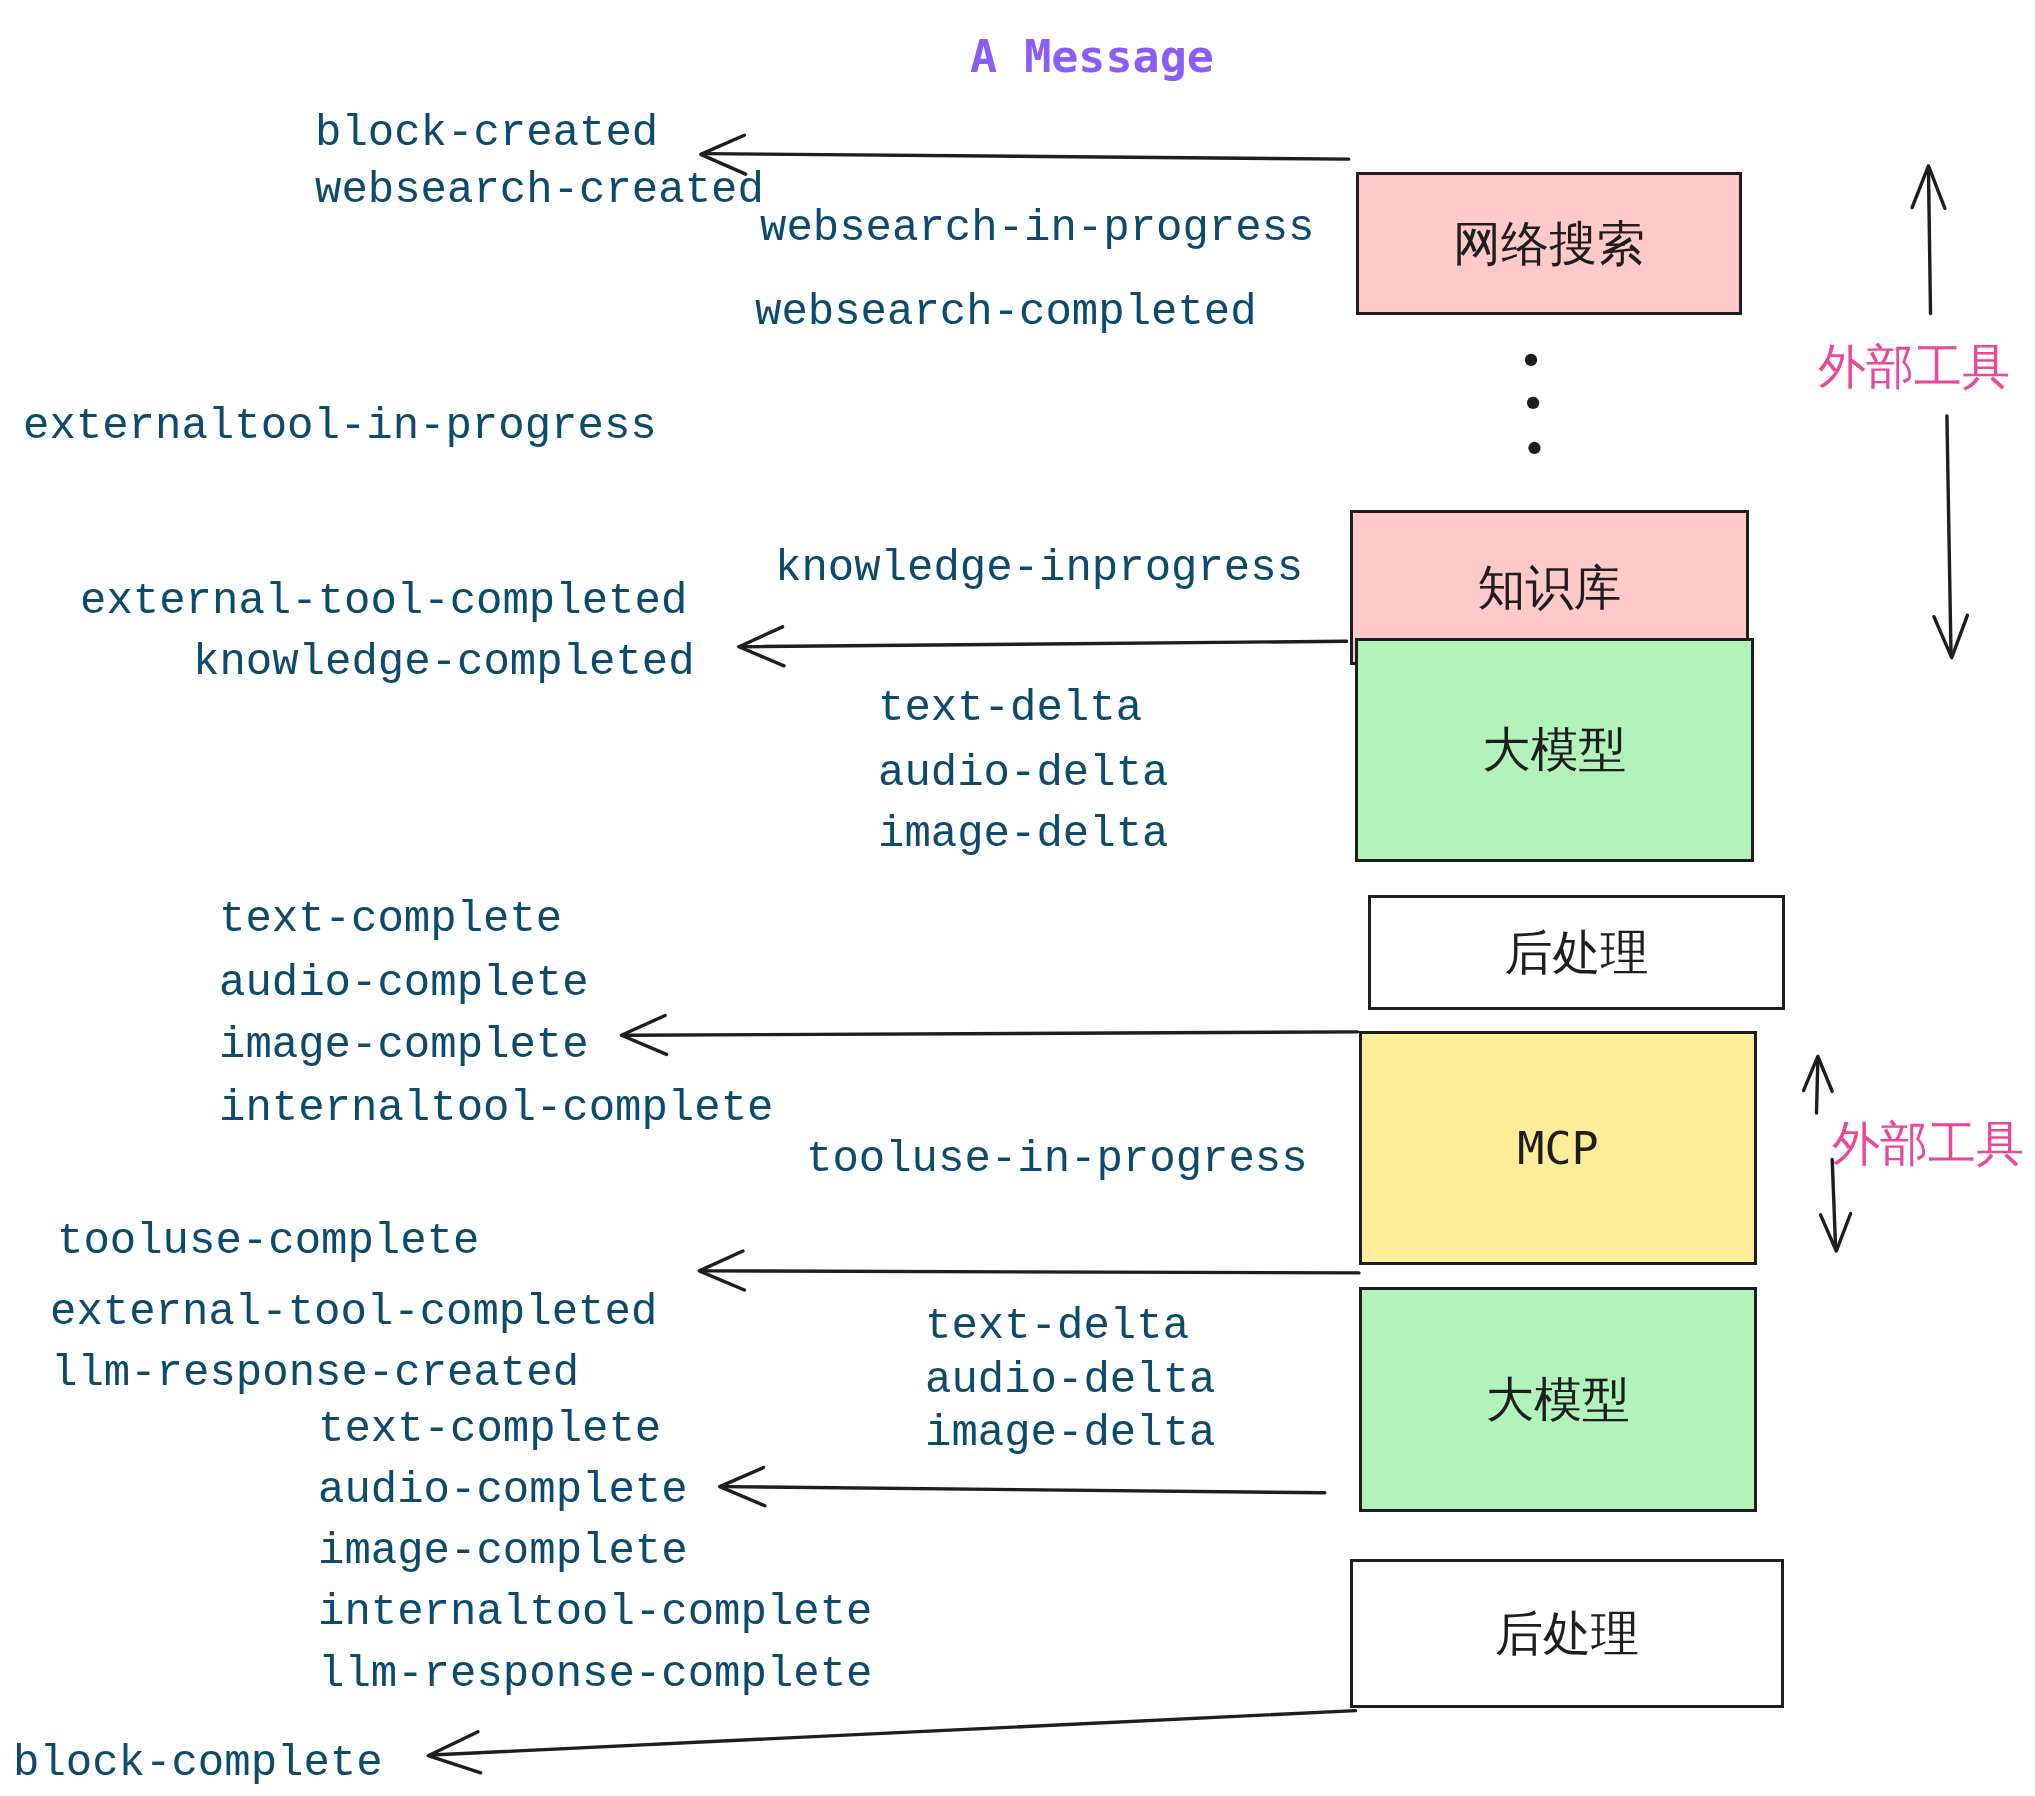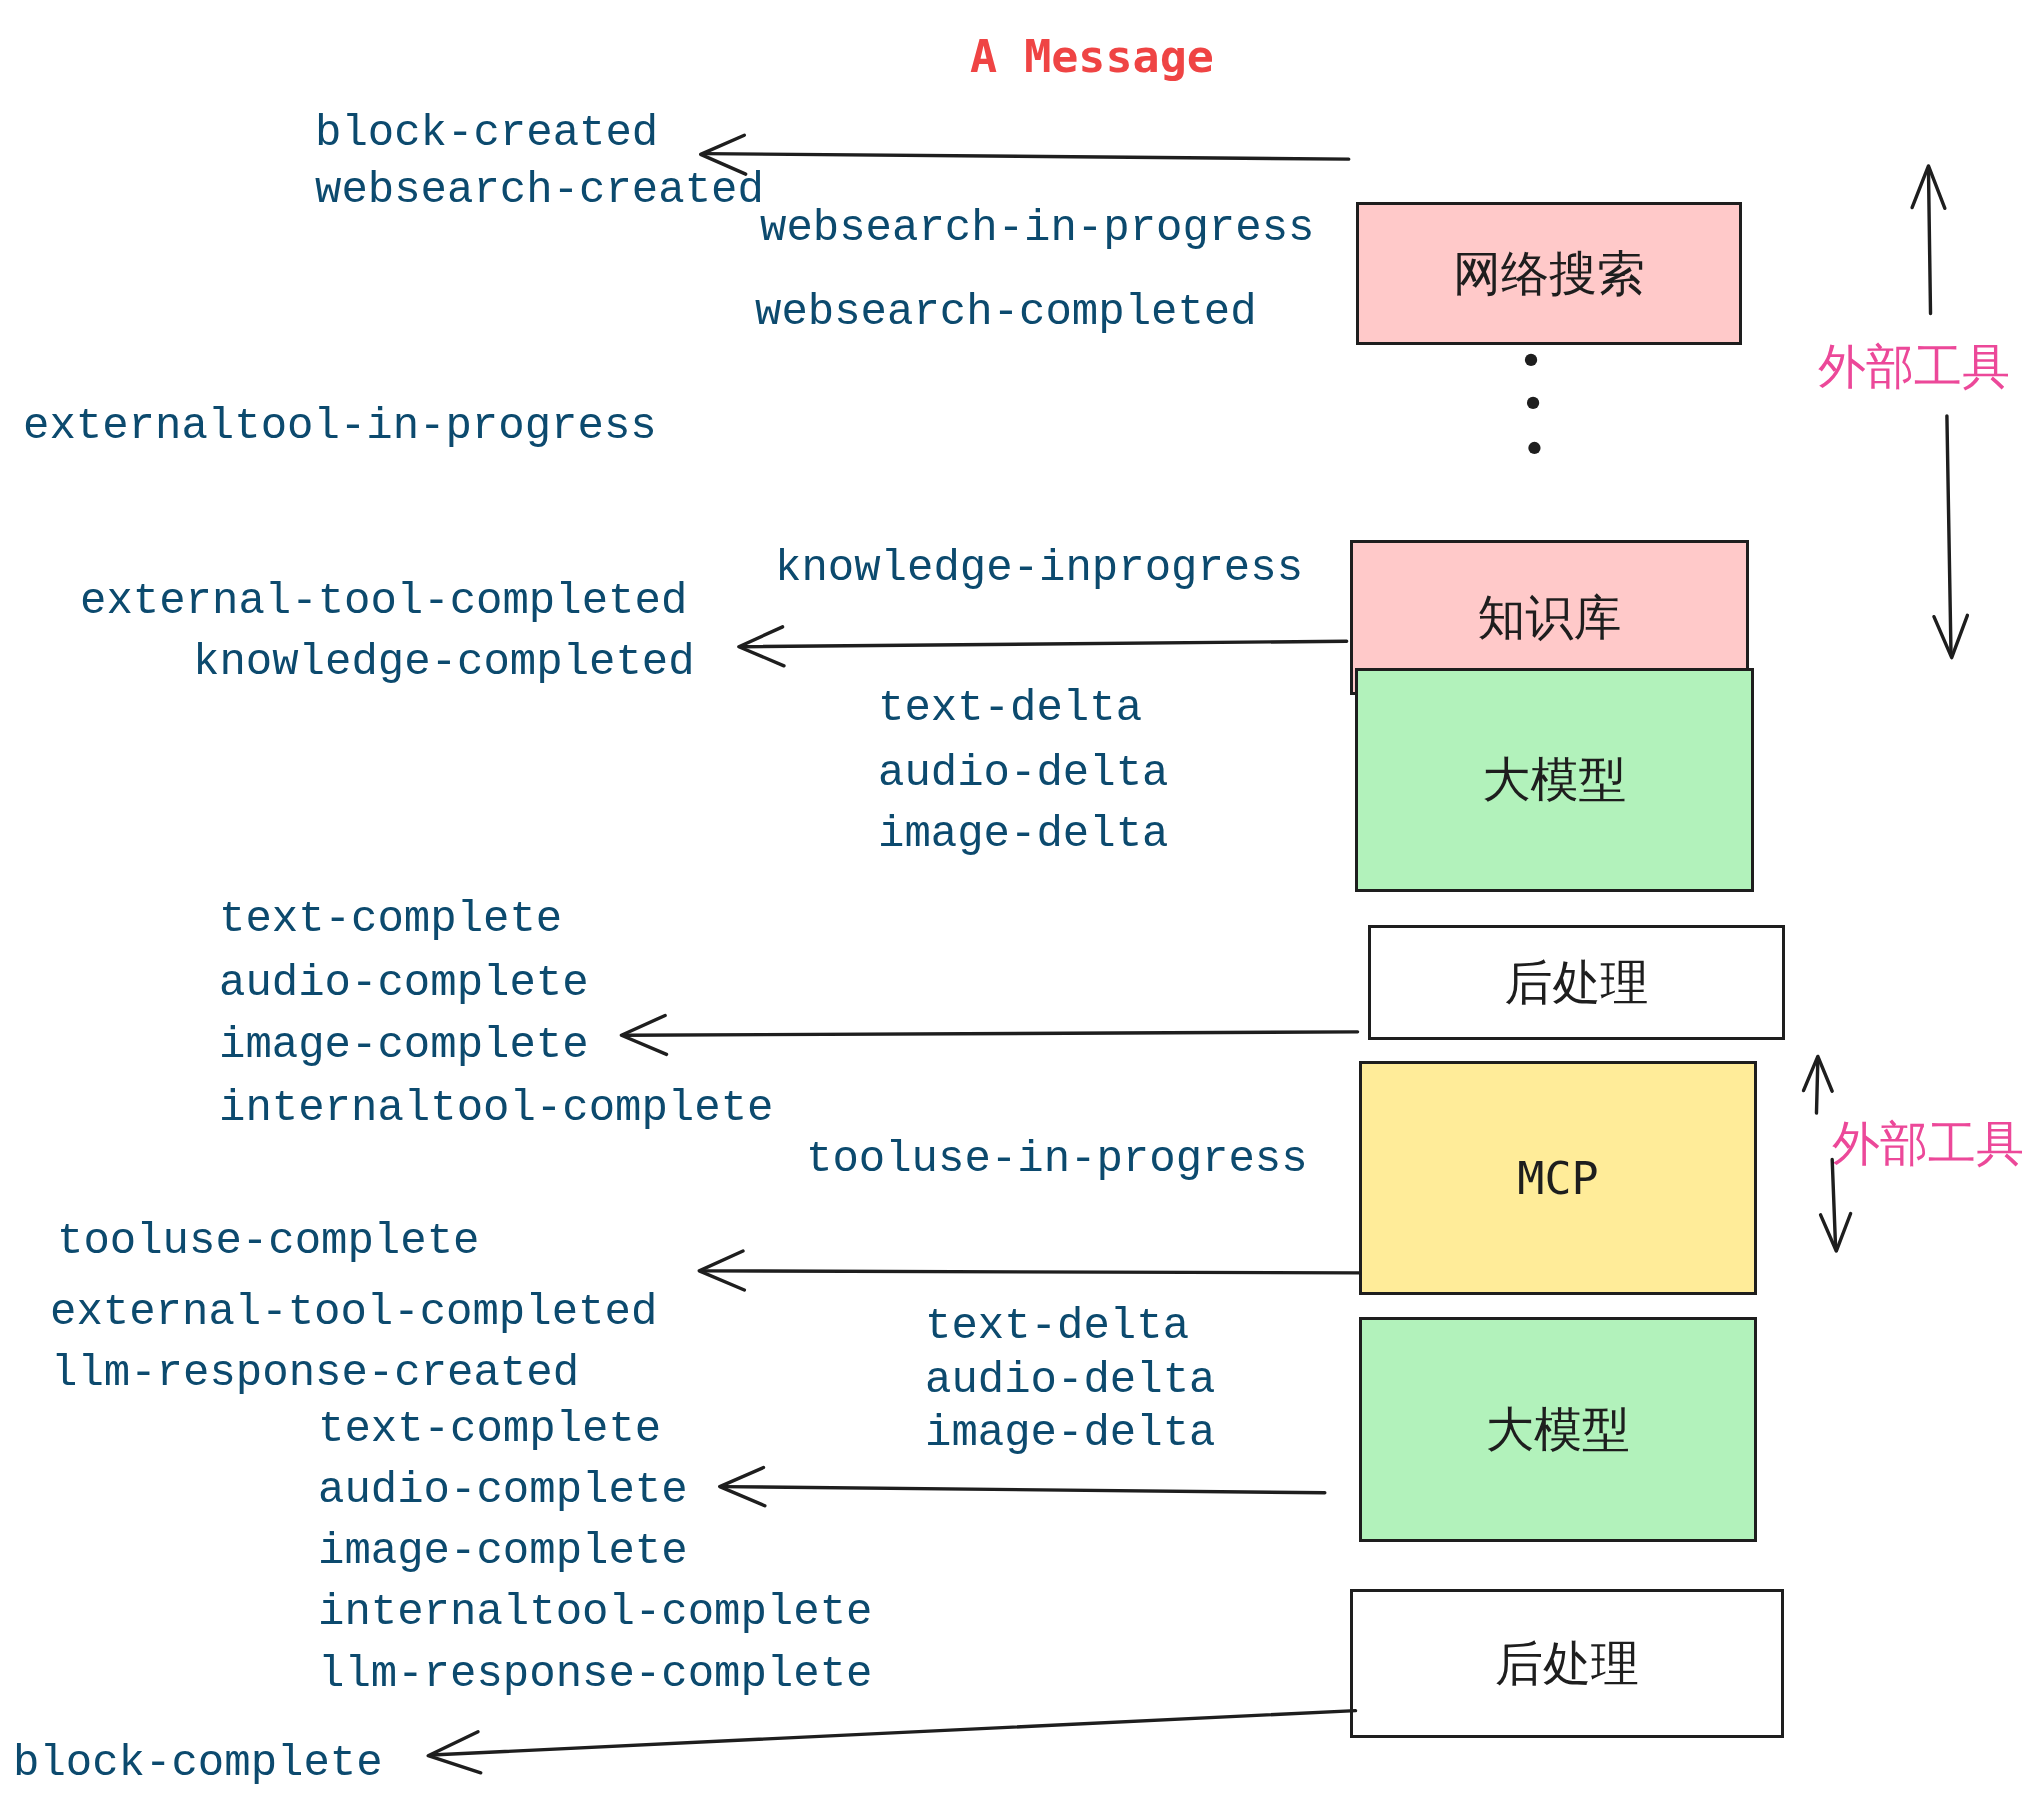--- a/index.html
+++ b/index.html
@@ -18,33 +18,32 @@
     line-height:1.05;
     white-space:nowrap;
     color:#0c4a6e;
   }
   .title{
     position:absolute;
     font-family:"DejaVu Sans Mono", monospace;
     font-size:45px;
     font-weight:bold;
     white-space:nowrap;
-    color:#ef4444;
+    color:#8b5cf6;
   }
   .box{
     position:absolute;
     box-sizing:border-box;
     border:3.4px solid #1e1e1e;
     display:flex;
     align-items:center;
     justify-content:center;
     font-family:"DejaVu Sans", sans-serif;
     font-size:48px;
     color:#1e1e1e;
-    margin-top:30px;
   }
   .box.mono{
     font-family:"DejaVu Sans Mono", monospace;
     font-size:45px;
   }
   .side-label{
     position:absolute;
     font-family:"DejaVu Sans", sans-serif;
     font-size:48px;
     white-space:nowrap;

